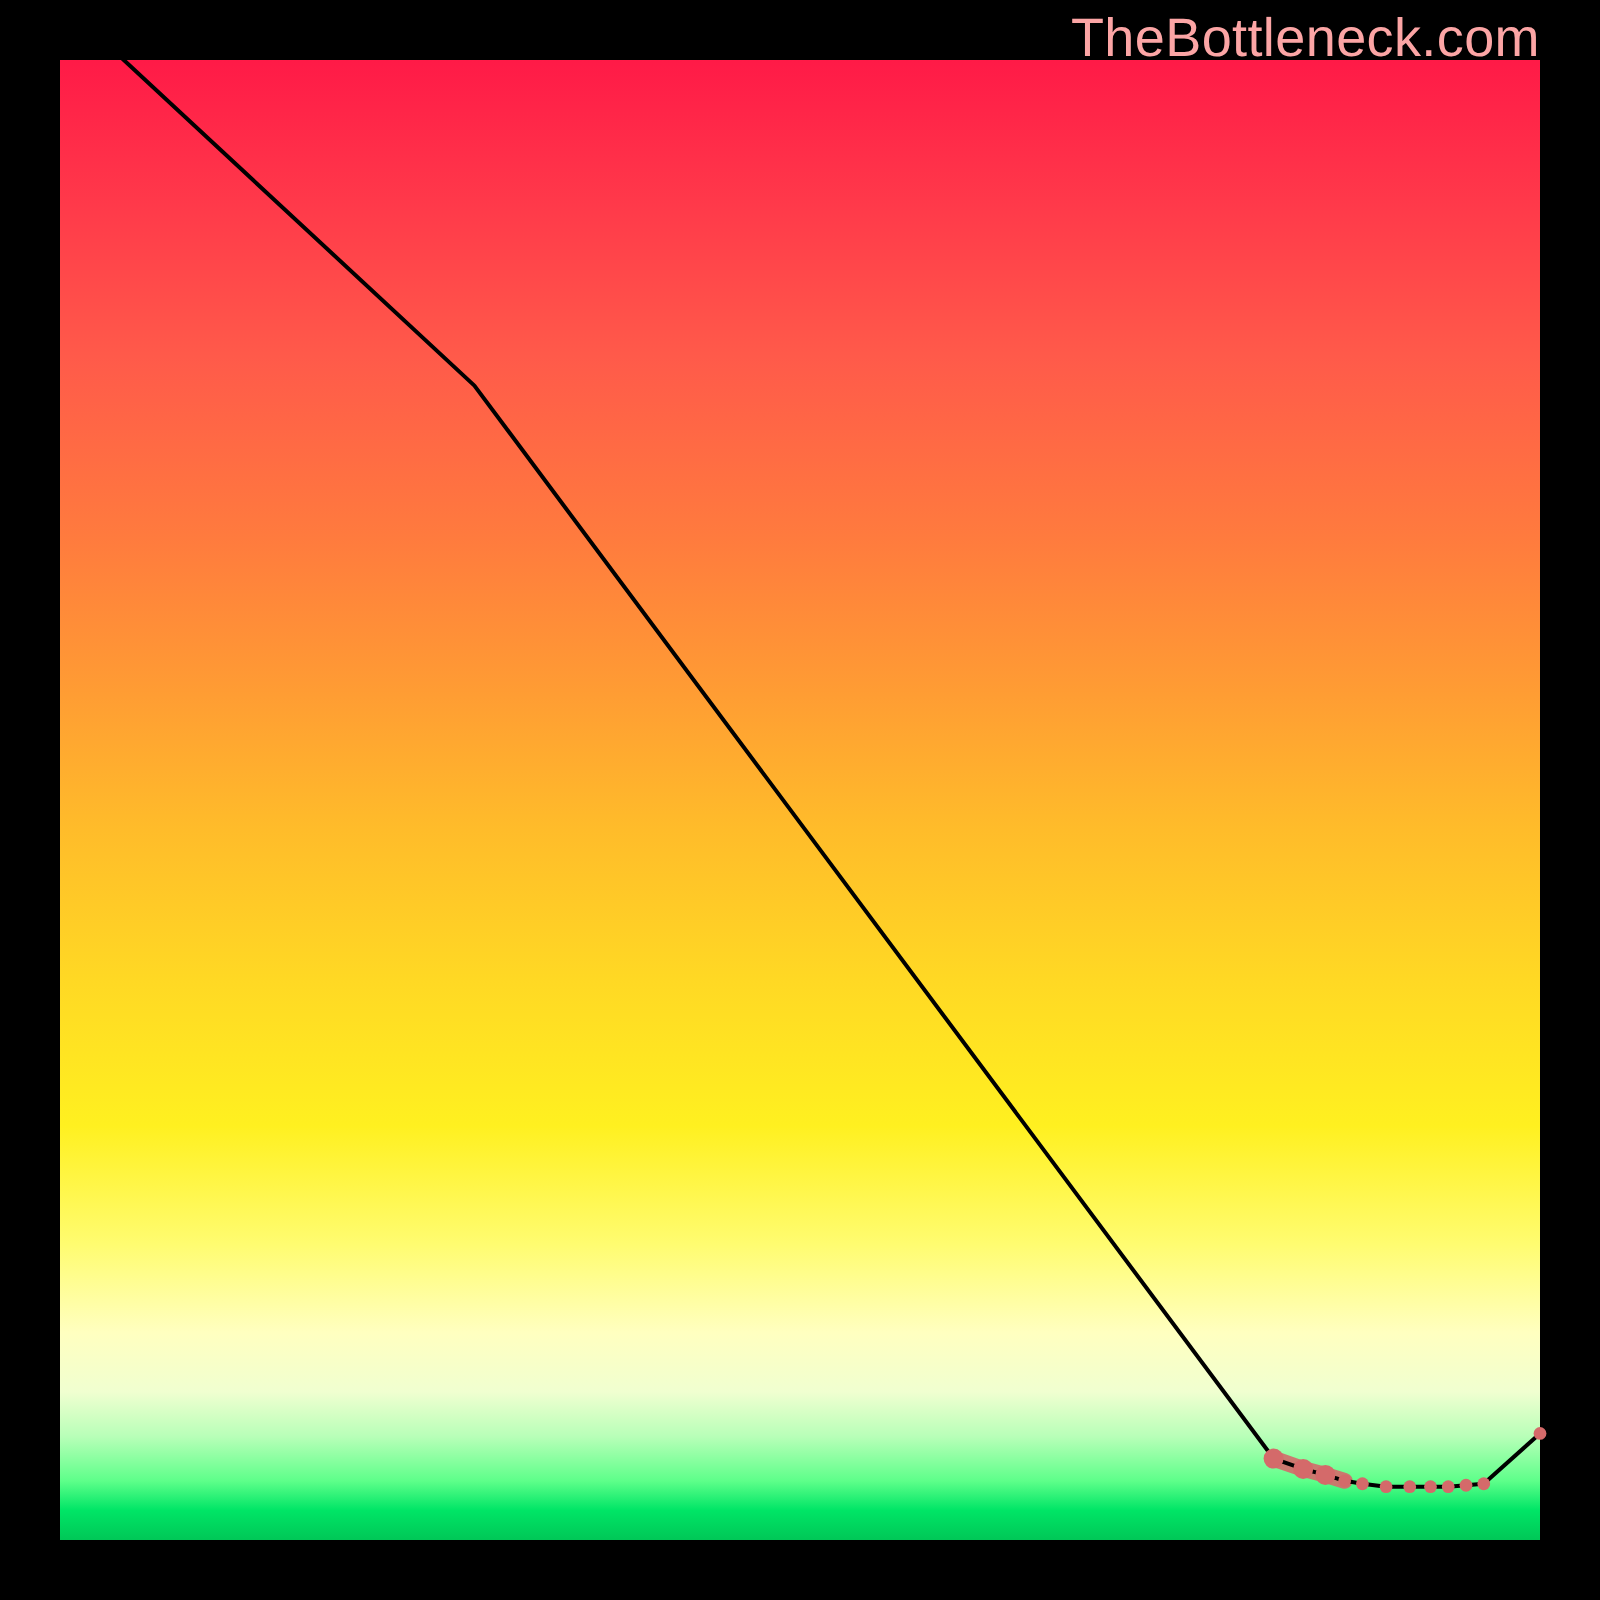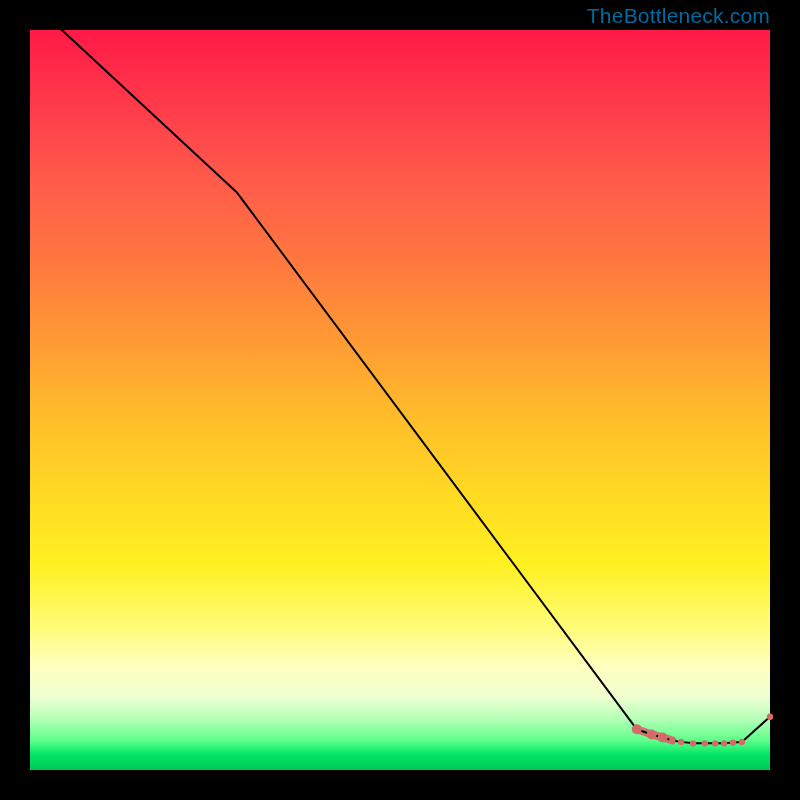--- a/index.html
+++ b/index.html
@@ -48,22 +48,22 @@
     left: 0;
     top: 0;
     width: 740px;
     height: 740px;
     overflow: visible;
   }
   .watermark {
     position: absolute;
     top: 4px;
     right: 30px;
-    color: #0369a1;
-    font-size: 21px;
+    color: #fca5a5;
+    font-size: 27px;
     font-weight: 500;
     letter-spacing: 0.2px;
     user-select: none;
   }
 </style>
 </head>
 <body>
 
 <div class="frame">
   <div class="watermark">TheBottleneck.com</div>

